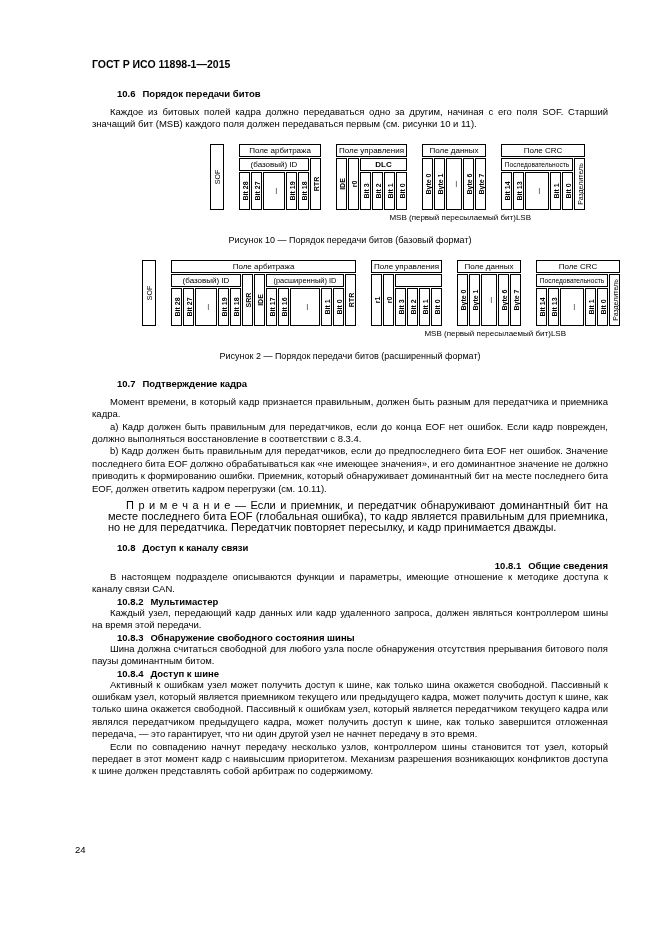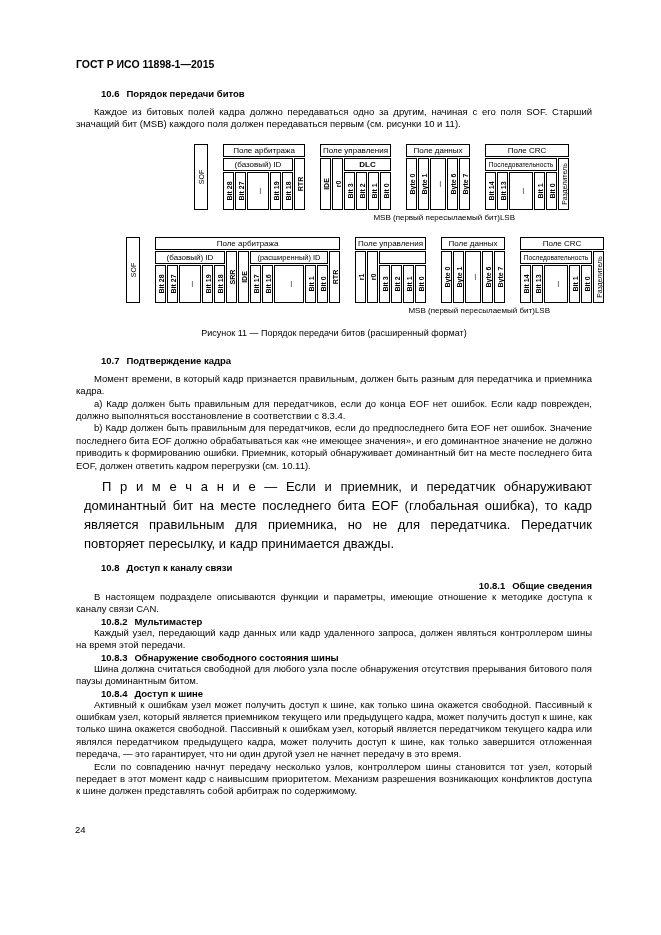--- a/index.html
+++ b/index.html
@@ -4,28 +4,28 @@
 <style>
   html,body{margin:0;padding:0;background:#e8e8e8;}
   .page{
     position:relative;
     width:661px;height:935px;
     background:#ffffff;color:#000;
     font-family:"Liberation Sans", sans-serif;
     overflow:hidden;
     margin:0 auto;
   }
-  .content{position:absolute;left:76px;top:58px;width:516px;}
+  .content{position:absolute;left:92px;top:58px;width:516px;}
   .doc-header{font-size:10.5px;font-weight:bold;margin-bottom:18px;}
   .h1{font-size:9.5px;font-weight:bold;padding-left:25px;margin:10px 0 7px 0;}
   .h1 .num{margin-right:7px;}
   .para{font-size:9.5px;line-height:12.4px;text-align:justify;text-indent:18px;margin:0;}
-  .note{font-size:13px;line-height:19px;text-align:justify;text-indent:18px;margin:5px 0 5px 8px;}
+  .note{font-size:11px;line-height:11px;text-align:justify;text-indent:18px;margin:5px 0 5px 16px;}
   .caption{font-size:9px;text-align:center;margin:13px 0 0 0;}
-  .pageno{position:absolute;left:75px;top:824px;font-size:9.5px;}
+  .pageno{position:absolute;left:75px;top:844px;font-size:9.5px;}
 
   
   .figblock{margin-top:13px;}
   .bf{display:flex;gap:15px;align-items:stretch;}
   .grp{display:flex;flex-direction:column;gap:1px;}
   .cells{display:flex;gap:1px;flex:1 1 auto;}
   .box{border:1px solid #000;box-sizing:border-box;background:#fff;
        display:flex;align-items:center;justify-content:center;overflow:hidden;}
   .hbox{height:13px;flex:0 0 13px;font-size:8px;white-space:nowrap;padding:0 1px;}
   .hbold{font-weight:bold;}
@@ -164,20 +164,21 @@
                 <span class="reg">Разделитель</span>
               </div>
           </div>
         </div>
       </div>
       <div class="msbrow">
         <span>MSB (первый пересылаемый бит)</span>
         <span>LSB</span>
       </div>
     </div>
+    <div class="caption">Рисунок 10 — Порядок передачи битов (базовый формат)</div>
 
     <div class="figblock" style="margin-left:50px;width:424px;margin-top:15px;">
       <div class="bf" style="height:66px;">
         <div class="box vcell w14">
             <span class="reg">SOF</span>
           </div>
 
         <div class="grp">
           <div class="box hbox">Поле арбитража</div>
           <div class="cells">
@@ -310,21 +311,21 @@
                 <span class="reg">Разделитель</span>
               </div>
           </div>
         </div>
       </div>
       <div class="msbrow">
         <span>MSB (первый пересылаемый бит)</span>
         <span>LSB</span>
       </div>
     </div>
-    <div class="caption">Рисунок 11 — Порядок передачи битов (расширенный формат)</div>
+    <div class="caption">Рисунок 2 — Порядок передачи битов (расширенный формат)</div>
 
     <div class="h1" style="margin-top:17px;">
       <span class="num">10.7</span><span>Подтверждение кадра</span>
     </div>
     <p class="para">Момент времени, в который кадр признается правильным, должен быть разным для передатчика и приемника кадра.</p>
     <p class="para">a) Кадр должен быть правильным для передатчиков, если до конца EOF нет ошибок. Если кадр поврежден, должно выполняться восстановление в соответствии с 8.3.4.</p>
     <p class="para">b) Кадр должен быть правильным для передатчиков, если до предпоследнего бита EOF нет ошибок. Значение последнего бита EOF должно обрабатываться как «не имеющее значения», и его доминантное значение не должно приводить к формированию ошибки. Приемник, который обнаруживает доминантный бит на месте последнего бита EOF, должен ответить кадром перегрузки (см. 10.11).</p>
     <p class="note">П р и м е ч а н и е — Если и приемник, и передатчик обнаруживают доминантный бит на месте последнего бита EOF (глобальная ошибка), то кадр является правильным для приемника, но не для передатчика. Передатчик повторяет пересылку, и кадр принимается дважды.</p>
 
     <div class="h1" style="margin-top:9px;">

